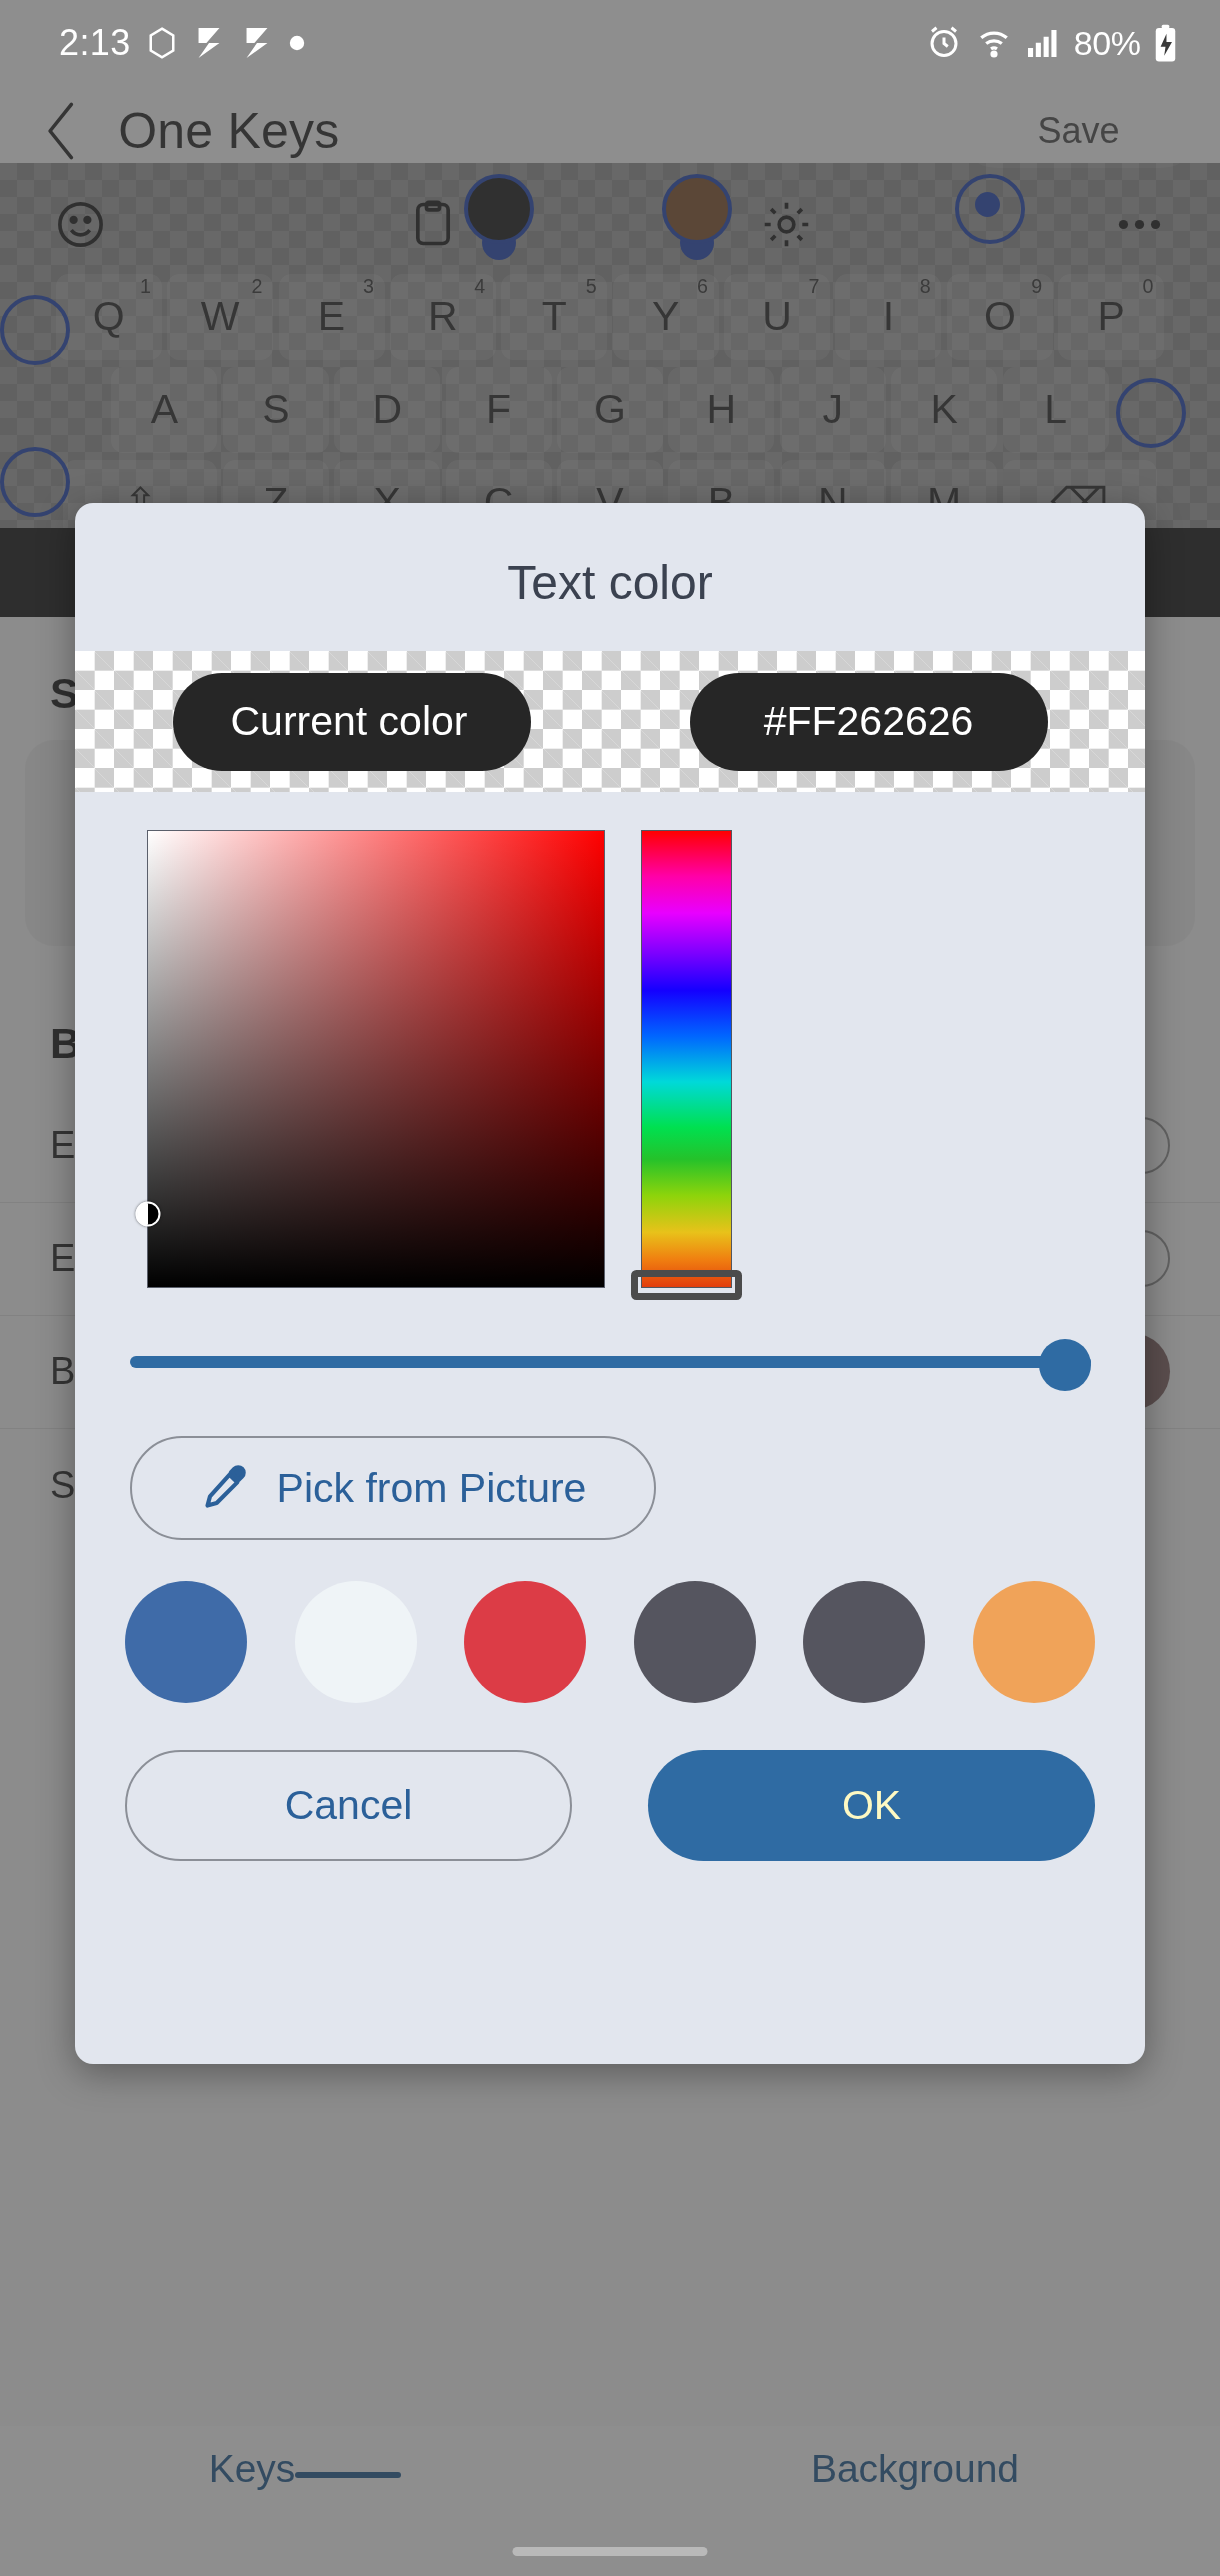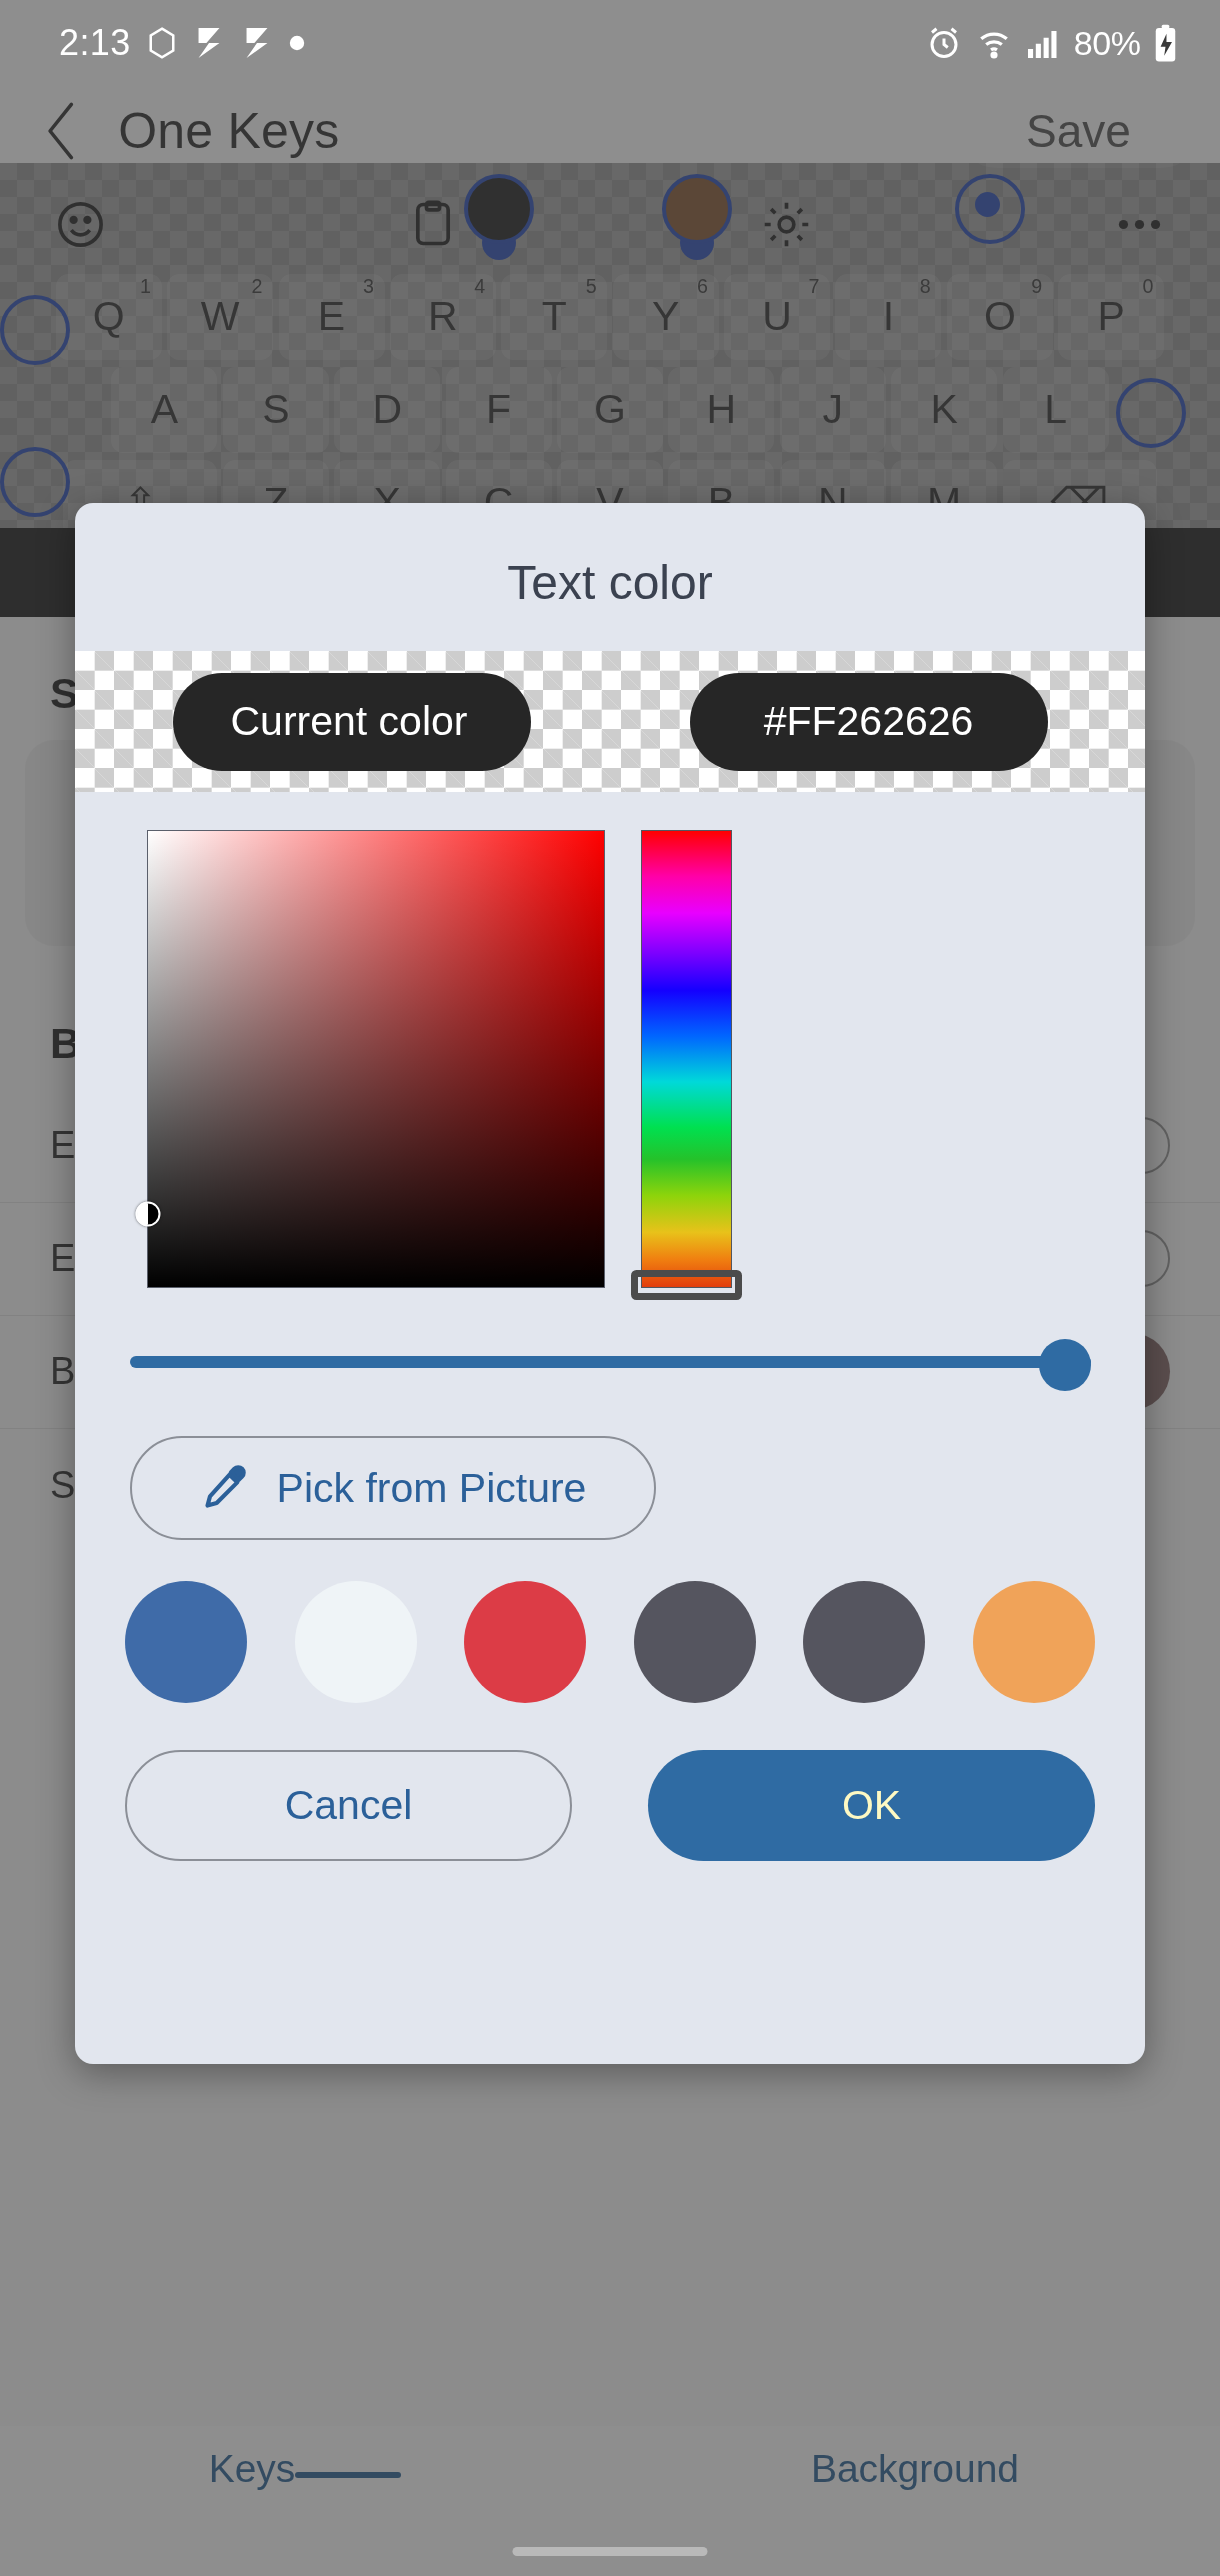--- a/index.html
+++ b/index.html
@@ -30,21 +30,21 @@
   
   #status-bar {
     position: absolute; top: 0; left: 0; width: 1220px; height: 86px;
     z-index: 50;
     display: flex; align-items: center; justify-content: space-between;
     padding: 0 42px 0 59px;
     color: #ffffff;
   }
   .sb-left { display: flex; align-items: center; gap: 16px; }
   .sb-time { font-size: 36px; letter-spacing: 0.4px; }
-  .sb-right { display: flex; align-items: center; gap: 12.5px; }
+  .sb-right { display: flex; align-items: flex-start; gap: 12.5px; }
   .sb-batt-text { font-size: 34px; font-weight: 500; letter-spacing: -0.4px; }
   .ic { display: inline-block; line-height: 0; }
 
   
   #app-bar {
     position: absolute; top: 86px; left: 0; width: 1220px; height: 89px;
     display: flex; align-items: center;
     z-index: 30;
   }
   #back-chevron {
@@ -52,21 +52,21 @@
     display: flex; align-items: center; justify-content: center;
   }
   #app-title {
     font-size: 50px; color: #1c1c1c; margin-left: 12.5px; letter-spacing: 0.2px;
   }
   #save-button {
     position: absolute; right: 21.5px; top: 7.2px;
     width: 240px; height: 75px; border-radius: 38px;
     background: rgba(255,255,255,0.10);
     display: flex; align-items: center; justify-content: center;
-    font-size: 46px; color: #444;
+    font-size: 36px; color: #444;
   }
 
   
   #kb-preview {
     position: absolute; top: 163px; left: 0; width: 1220px; height: 454px;
     background-color: #9b9b9b;
     background-image:
       linear-gradient(45deg, #8a8a8a 25%, transparent 25%, transparent 75%, #8a8a8a 75%),
       linear-gradient(45deg, #8a8a8a 25%, transparent 25%, transparent 75%, #8a8a8a 75%);
     background-size: 34px 34px;

